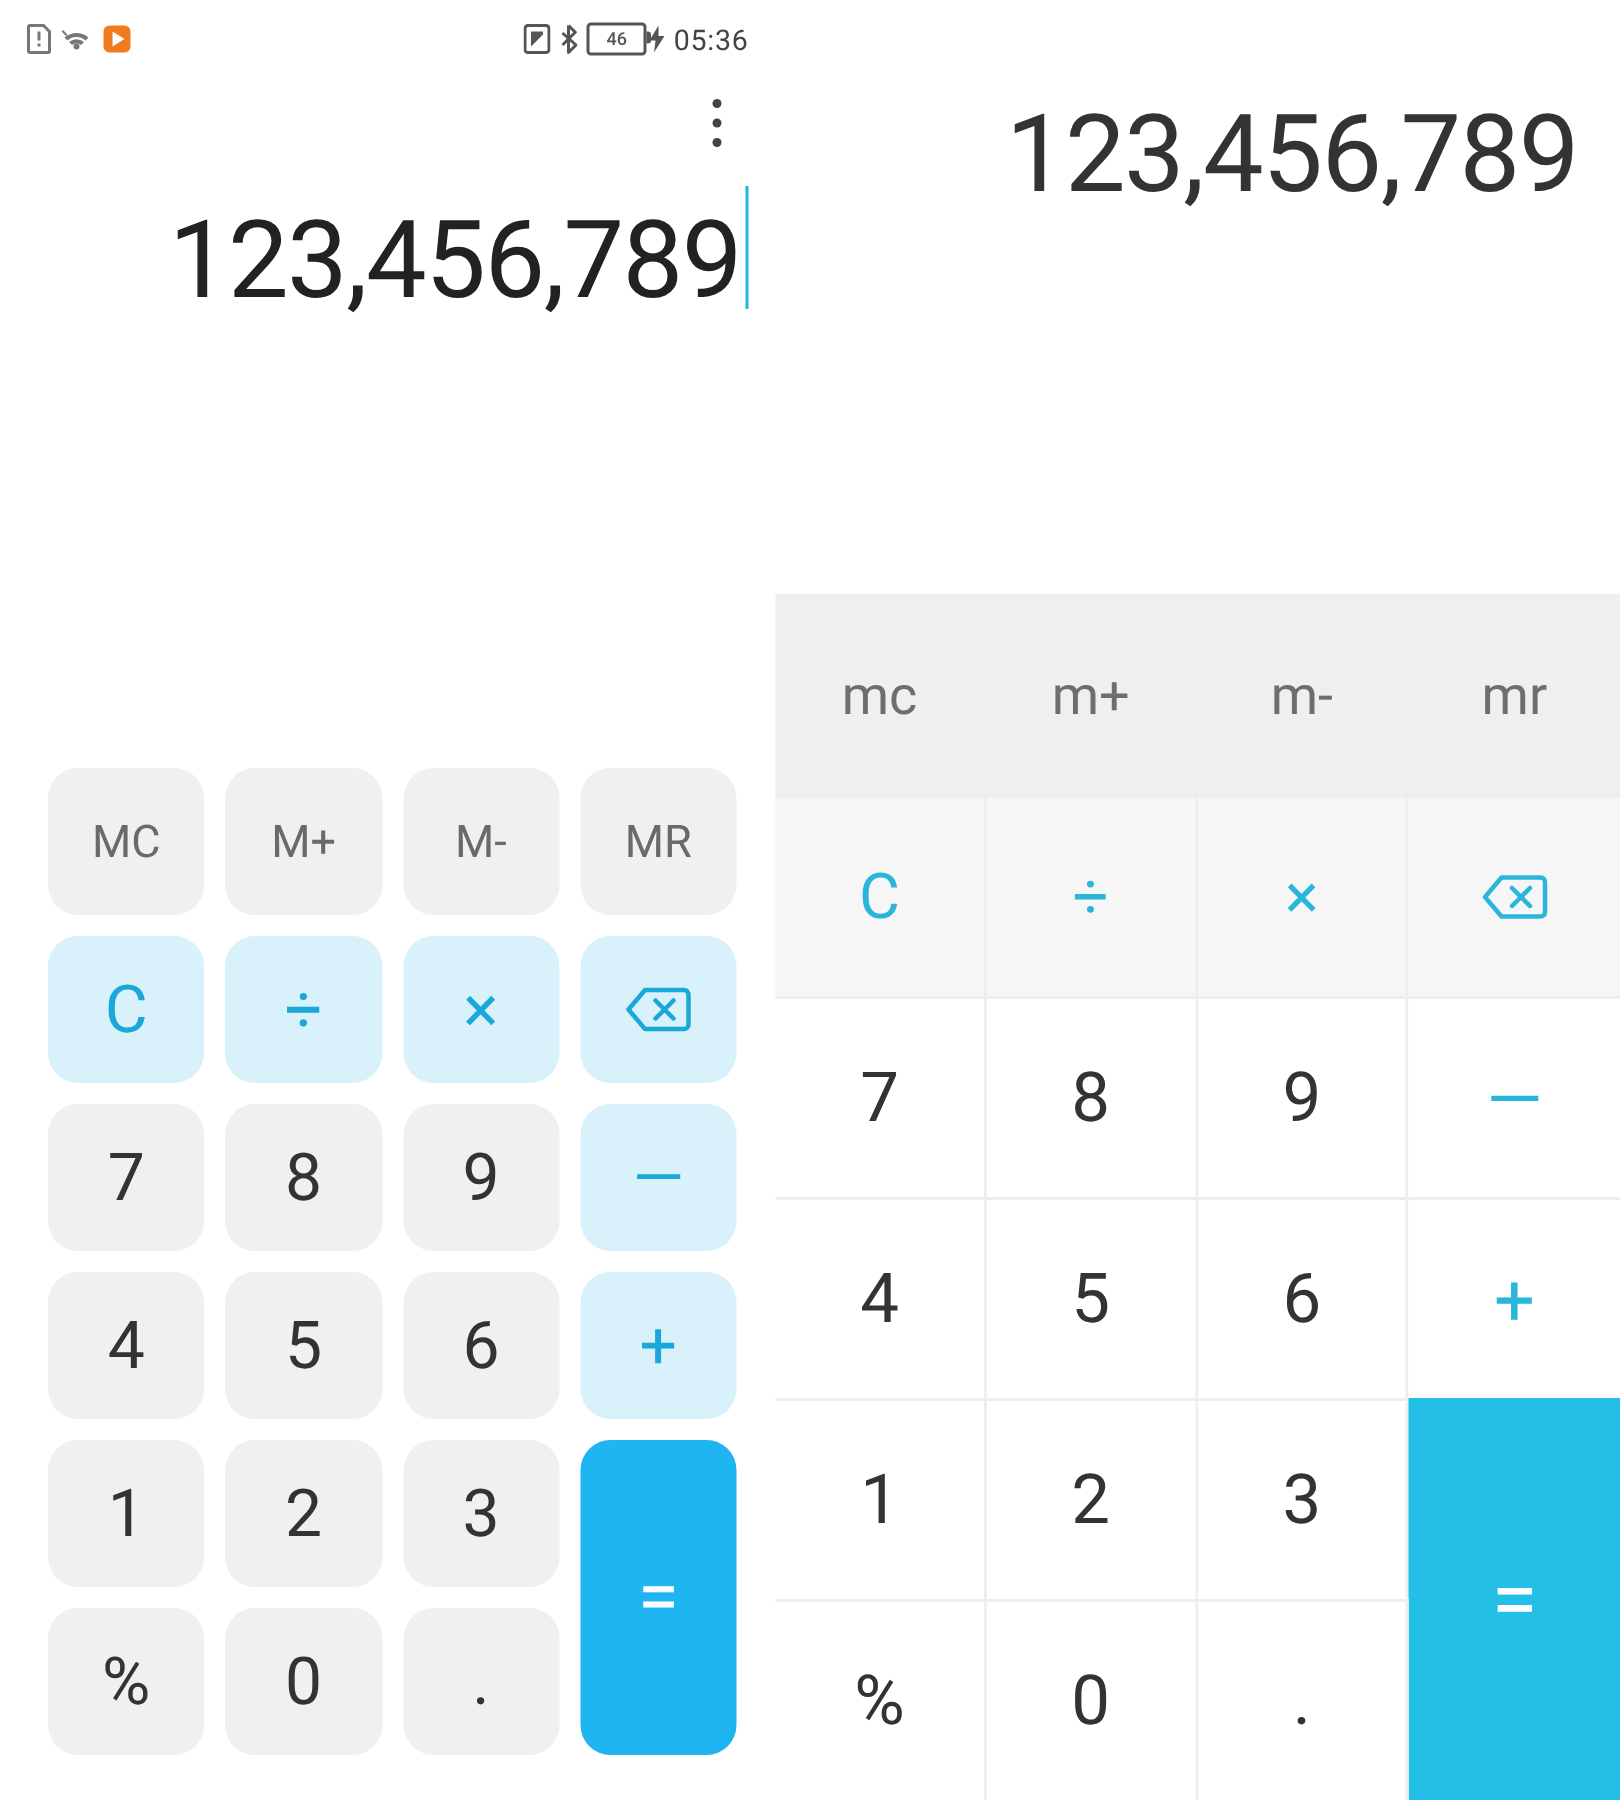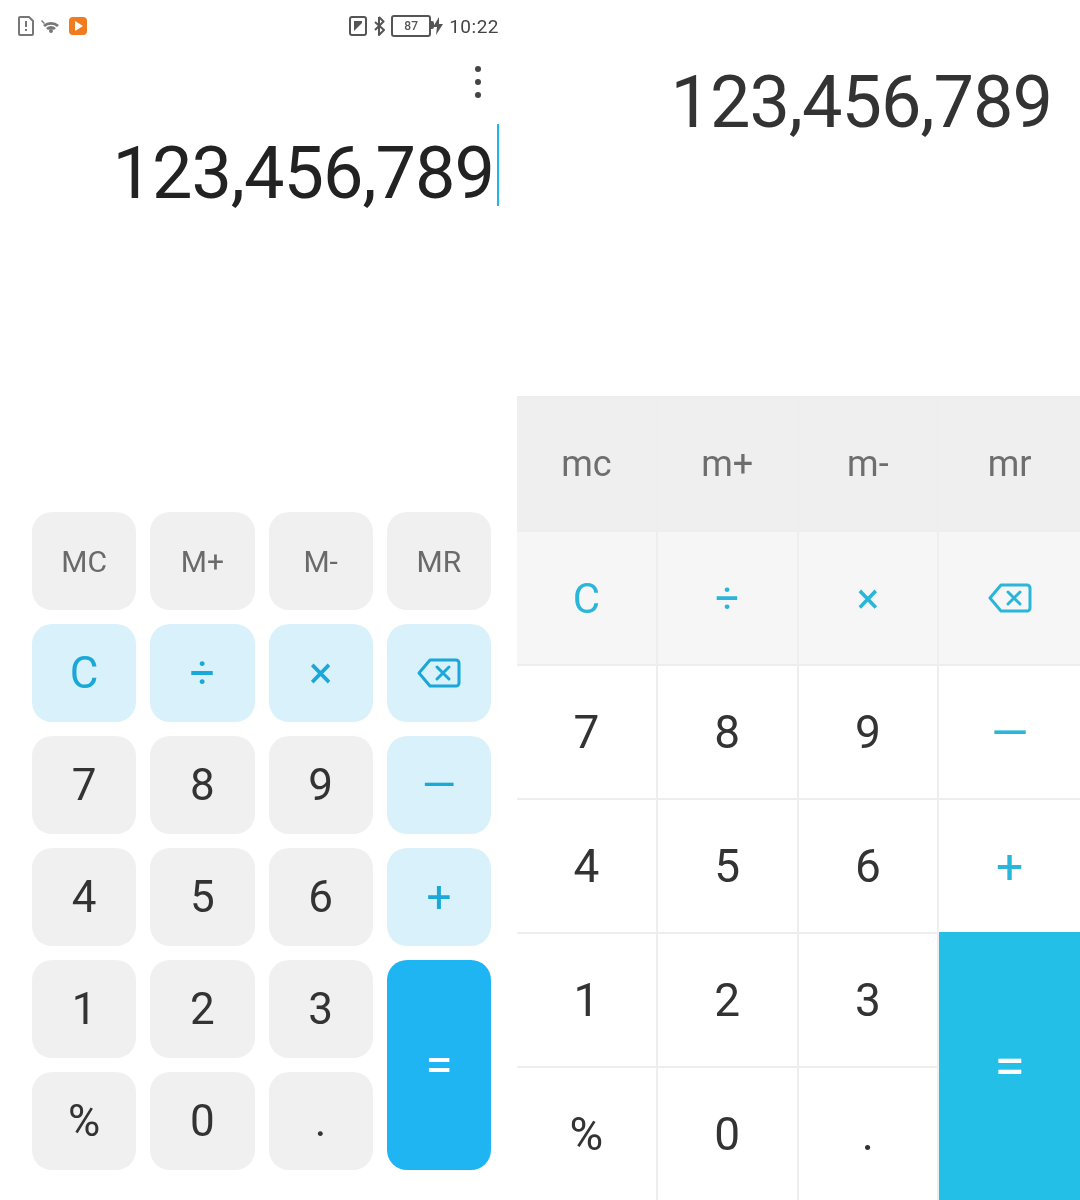--- a/index.html
+++ b/index.html
@@ -75,27 +75,27 @@
       <div class="r">
         <svg width="18" height="20" viewBox="0 0 18 20">
             <rect x="1" y="1" width="16" height="18" rx="2" fill="none" stroke="#555" stroke-width="2"></rect>
             <path fill="#555" d="M5 5v10l8-8v8h0V5"></path>
           </svg>
         <svg width="12" height="20" viewBox="0 0 12 20">
             <path fill="none" stroke="#555" stroke-width="2" stroke-linejoin="round" d="M6 1v18l5-5-9-8m9-1L2 14m4-13 5 5"></path>
           </svg>
         <div class="batt">
           <div class="box">
-              <span>87</span>
+              <span>46</span>
             </div>
           <svg width="10" height="18" viewBox="0 0 10 18">
               <path fill="#555" d="M6 0 0 10h4l-1 8 7-11H6z"></path>
             </svg>
         </div>
-        <span class="clk">10:22</span>
+        <span class="clk">05:36</span>
       </div>
     </div>
 
     <div class="l-menu">
       <div class="dots">
           <span></span>
           <span></span>
           <span></span>
         </div>
     </div>

